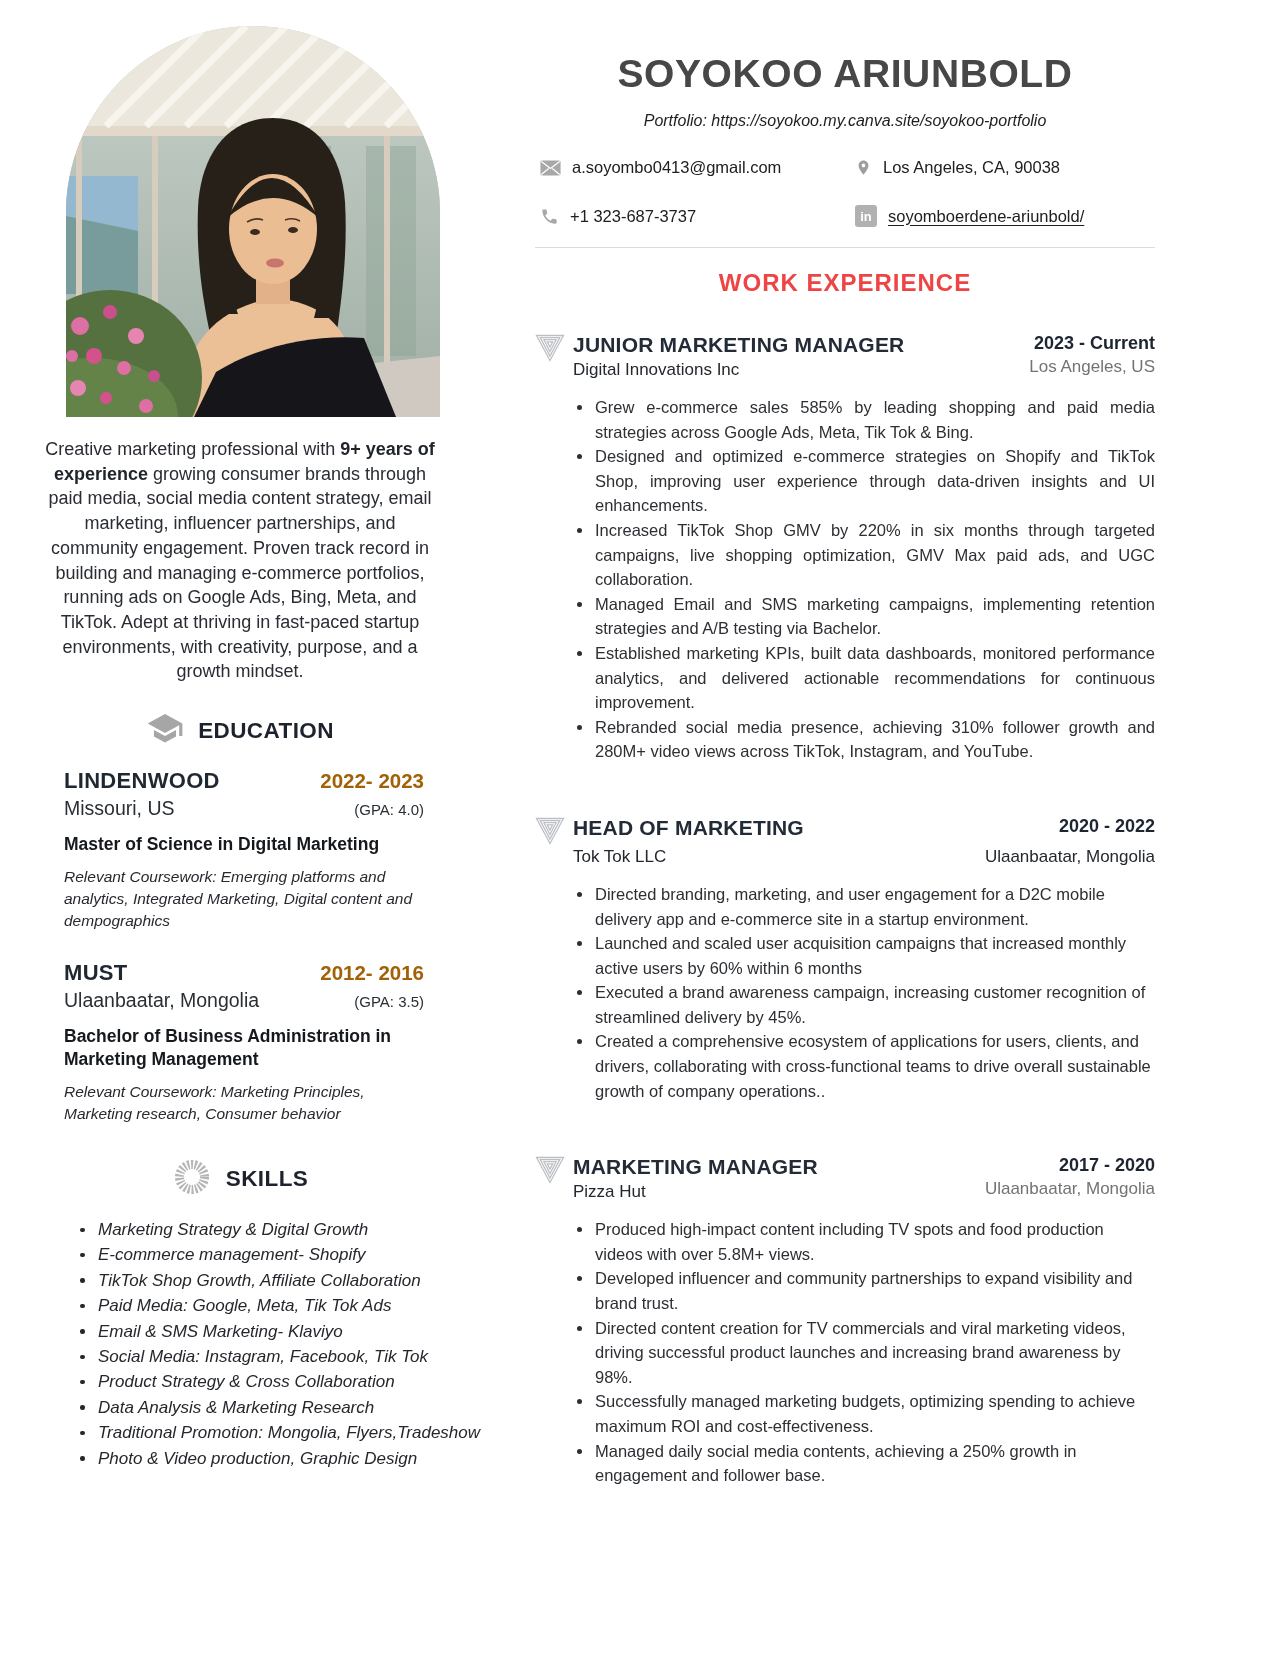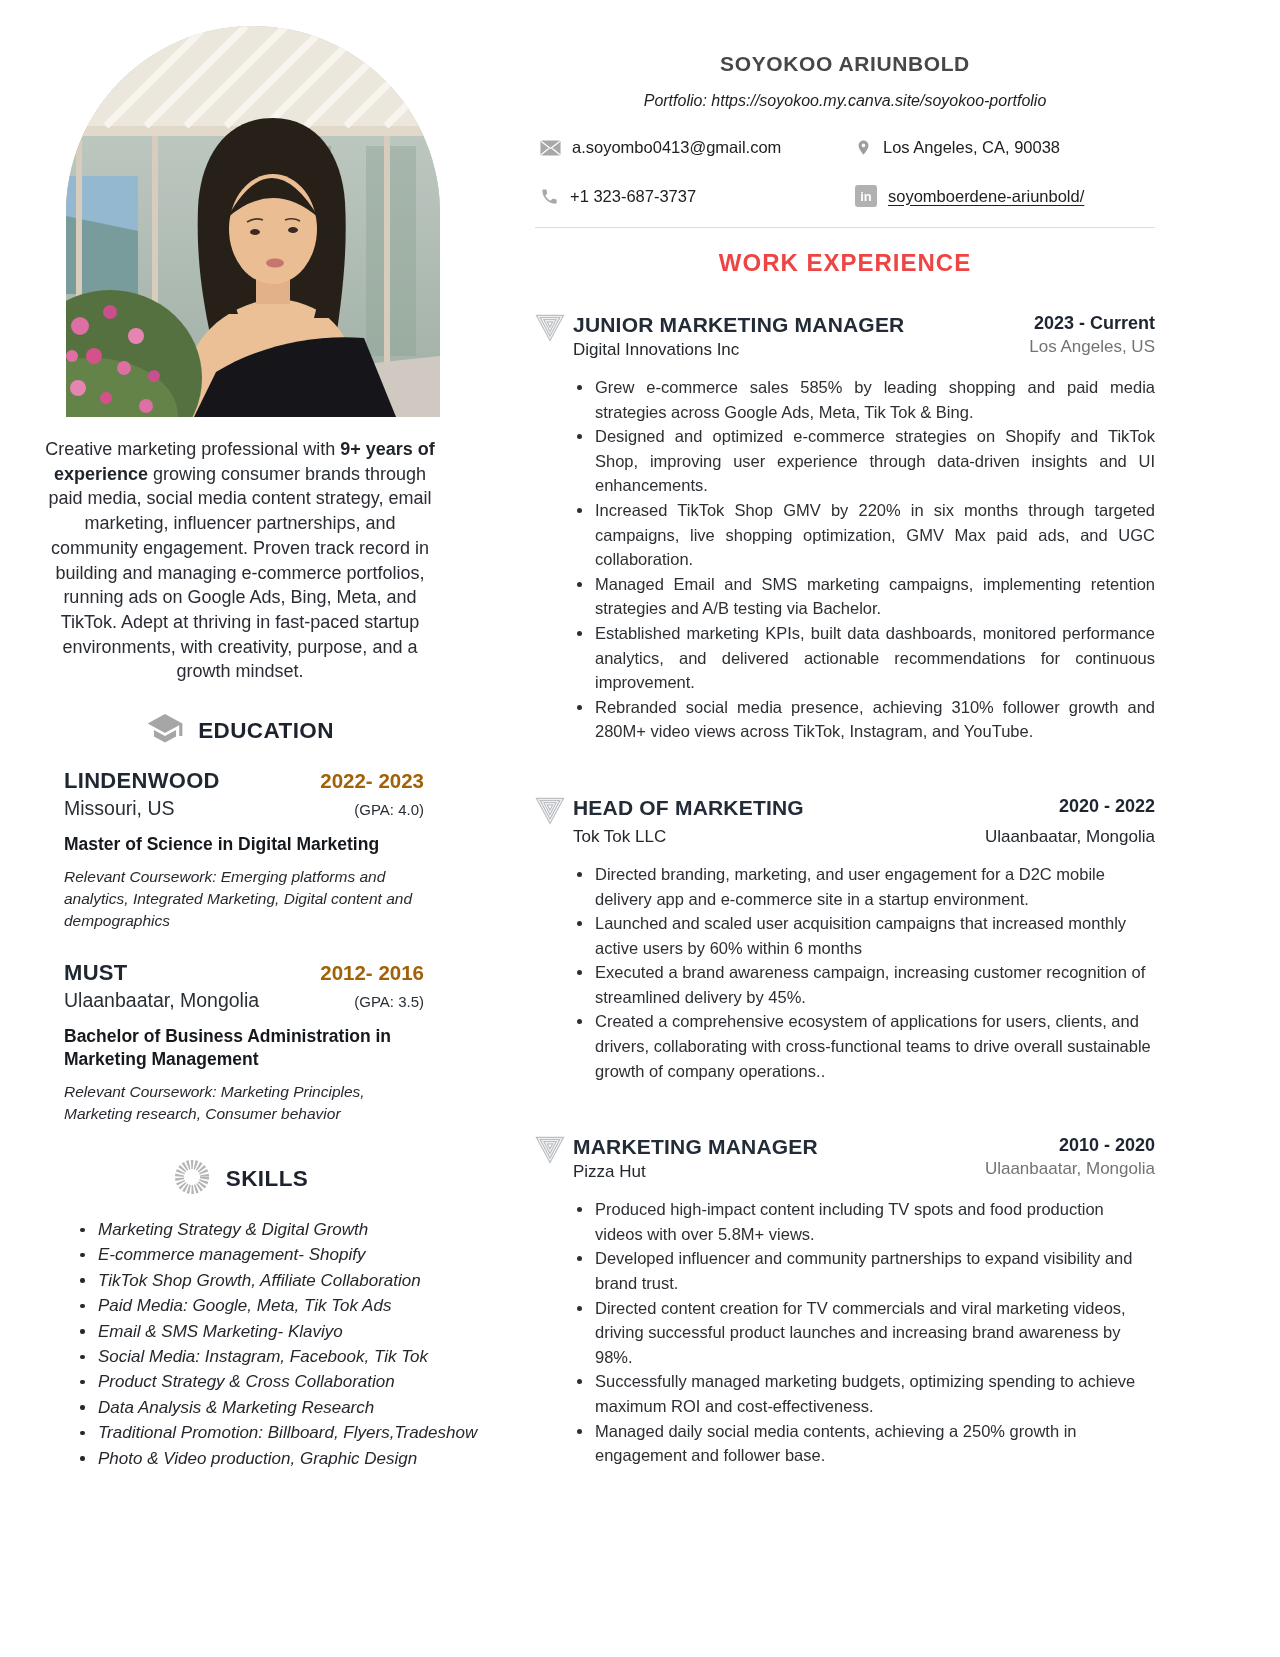--- a/index.html
+++ b/index.html
@@ -52,21 +52,21 @@
   }
   ul.skills li::before {
     content:""; position:absolute; left:16px; top:10.5px;
     width:4.5px; height:4.5px; border-radius:50%; background:#24272c;
   }
 
   
   main.right { flex:1; padding:52px 125px 0 65px; }
 
   .name {
-    text-align:center; font-size:21px; font-weight:700;
+    text-align:center; font-size:39px; font-weight:700;
     letter-spacing:0.6px; color:#474747;
   }
   .portfolio {
     margin-top:16px; text-align:center; font-style:italic;
     font-size:16px; color:#1e1e1e;
   }
   .contact-grid {
     margin:26px 0 0 5px; display:grid;
     grid-template-columns:315px auto; row-gap:26px;
   }
@@ -236,21 +236,21 @@
 
     <ul class="skills">
       <li>Marketing Strategy &amp; Digital Growth</li>
       <li>E-commerce management- Shopify</li>
       <li>TikTok Shop Growth, Affiliate Collaboration</li>
       <li>Paid Media: Google, Meta, Tik Tok Ads</li>
       <li>Email &amp; SMS Marketing- Klaviyo</li>
       <li>Social Media: Instagram, Facebook, Tik Tok</li>
       <li>Product Strategy &amp; Cross Collaboration</li>
       <li>Data Analysis &amp; Marketing Research</li>
-      <li>Traditional Promotion: Billboard, Flyers,Tradeshow</li>
+      <li>Traditional Promotion: Mongolia, Flyers,Tradeshow</li>
       <li>Photo &amp; Video production, Graphic Design</li>
     </ul>
   </aside>
 
   <main class="right">
 
     <h1 class="name">SOYOKOO ARIUNBOLD</h1>
     <div class="portfolio">Portfolio: https://soyokoo.my.canva.site/soyokoo-portfolio</div>
 
     <div class="contact-grid">
@@ -356,21 +356,21 @@
         <span class="tri">
           <svg width="30" height="28" viewBox="0 0 30 28" fill="none" stroke="#bcc0c4" stroke-width="1.3">
             <path d="M1.5 1.5h27L15 26.5z"></path>
               <path d="M5.2 3.6h19.6L15 22z"></path>
             <path d="M8.9 5.7h12.2L15 17.5z"></path>
               <path d="M12.3 7.8h5.4L15 13z"></path>
           </svg>
         </span>
         <span class="job-title">MARKETING MANAGER</span>
         <span class="job-right">
-          <div class="job-dates">2010 - 2020</div>
+          <div class="job-dates">2017 - 2020</div>
           <div class="job-loc-top">Ulaanbaatar, Mongolia</div>
         </span>
       </div>
       <div class="job-sub" style="margin-top:-17px;">
         <span class="company">Pizza Hut</span>
       </div>
       <ul class="bullets">
         <li>Produced high-impact content including TV spots and food production videos with over 5.8M+ views.</li>
         <li>Developed influencer and community partnerships to expand visibility and brand trust.</li>
         <li>Directed content creation for TV commercials and viral marketing videos, driving successful product launches and increasing brand awareness by 98%.</li>

